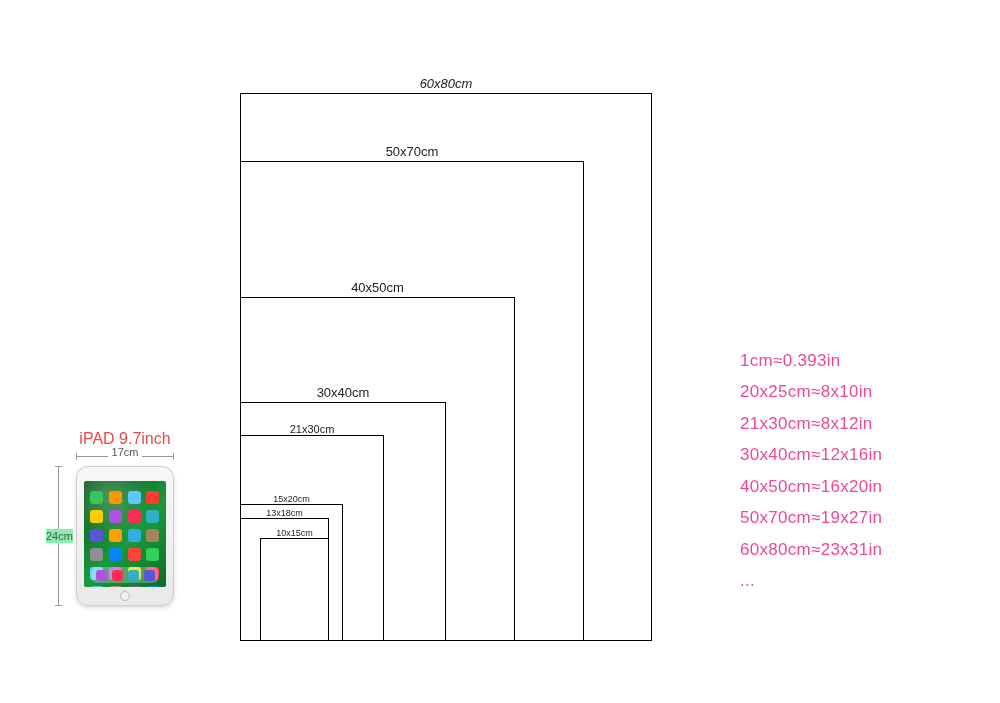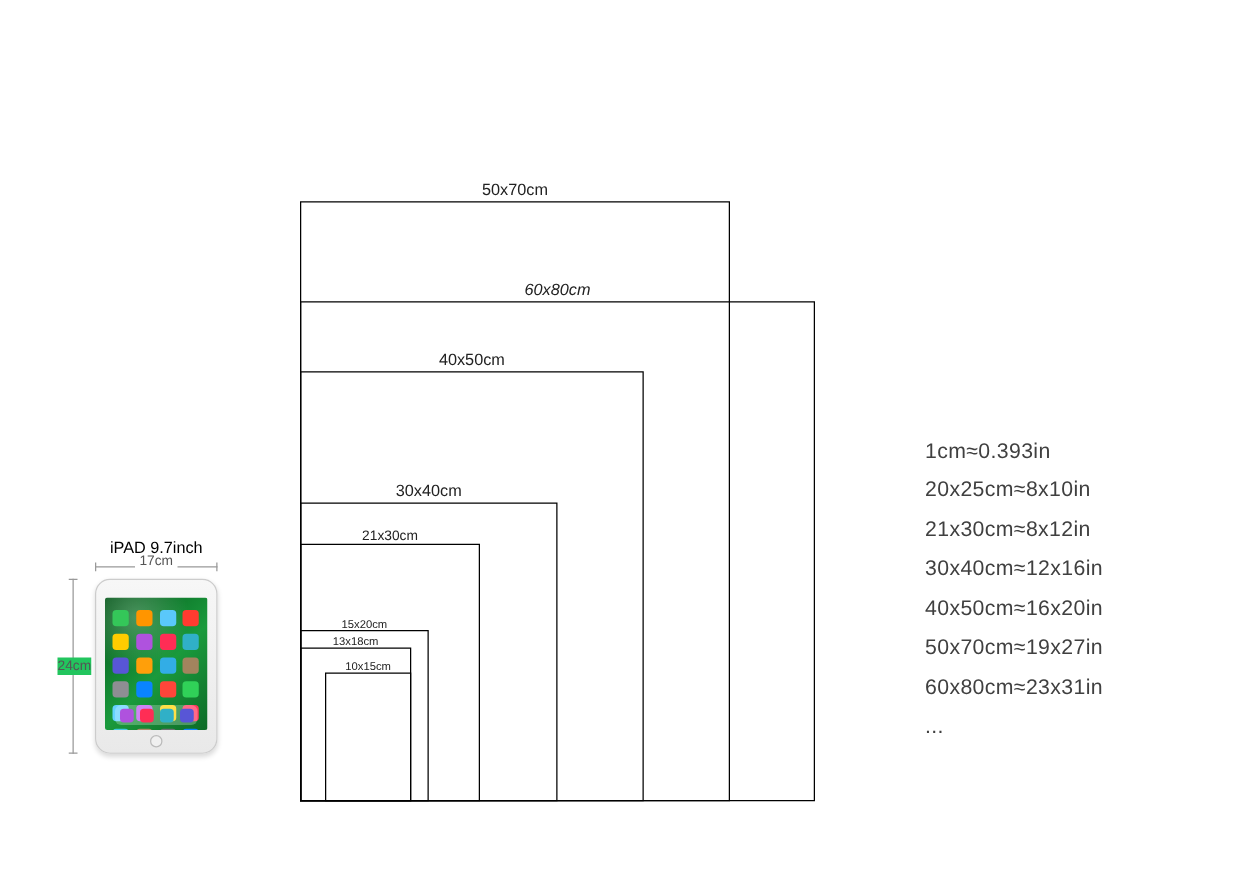--- a/index.html
+++ b/index.html
@@ -17,22 +17,22 @@
   }
   
   .ipad-wrap {
     position: absolute;
     left: 50px;
     top: 430px;
     width: 150px;
   }
   .ipad-title {
     text-align: center;
-    font-size: 13px;
-    color: #000000;
+    font-size: 16px;
+    color: #ef4444;
     margin-bottom: 2px;
   }
   .ipad-width-row {
     position: relative;
     height: 14px;
     margin: 0 26px 2px 26px;
   }
   .ipad-width-row .bar {
     position: absolute;
     left: 0; right: 0; top: 6px;
@@ -82,21 +82,21 @@
     background: #999;
   }
   .ipad-height-col .vbar::before { top: 0; }
   .ipad-height-col .vbar::after { bottom: 0; }
   .ipad-height-col .vlbl {
     position: absolute;
     left: -4px; top: 50%;
     transform: translateY(-50%);
     font-size: 11px;
     color: #555;
-    background: #22c55e;
+    background: #86efac;
     padding: 1px 0;
     text-align: center;
   }
   .ipad-device {
     width: 98px;
     height: 140px;
     border-radius: 12px;
     background: linear-gradient(#f7f7f7,#e9e9e9);
     border: 1px solid #ccc;
     box-shadow: 0 2px 4px rgba(0,0,0,0.15);
@@ -179,21 +179,21 @@
   }
   .note h3 {
     color: #f40808;
     font-size: 22px;
     font-weight: bold;
     letter-spacing: 1px;
     margin-bottom: 14px;
   }
   .note .line {
     font-size: 17px;
-    color: #404040;
+    color: #ec4899;
     line-height: 1.85;
     letter-spacing: 0.3px;
     white-space: nowrap;
   }
 </style>
 </head>
 <body>
 
 <div class="stage">
 
@@ -242,21 +242,21 @@
               <div class="appicon" style="width: 11px; height: 11px; background: rgb(48, 176, 199);"></div>
               <div class="appicon" style="width: 11px; height: 11px; background: rgb(88, 86, 214);"></div>
             </div>
         </div>
         <div class="homebtn"></div>
       </div>
     </div>
   </div>
 
   <div class="sizes" id="sizes">
-      <div class="rect " style="width: 412px; height: 400px; z-index: 1; font-style: italic;">
+      <div class="rect " style="width: 412px; height: 548px; z-index: 1; font-style: italic;">
         <div class="lbl">60x80cm</div>
       </div>
       <div class="rect " style="width: 344px; height: 480px; z-index: 2; text-decoration: underline;">
         <div class="lbl">50x70cm</div>
       </div>
       <div class="rect " style="width: 275px; height: 344px; z-index: 3;">
         <div class="lbl">40x50cm</div>
       </div>
       <div class="rect " style="width: 206px; height: 239px; z-index: 4;">
         <div class="lbl">30x40cm</div>

